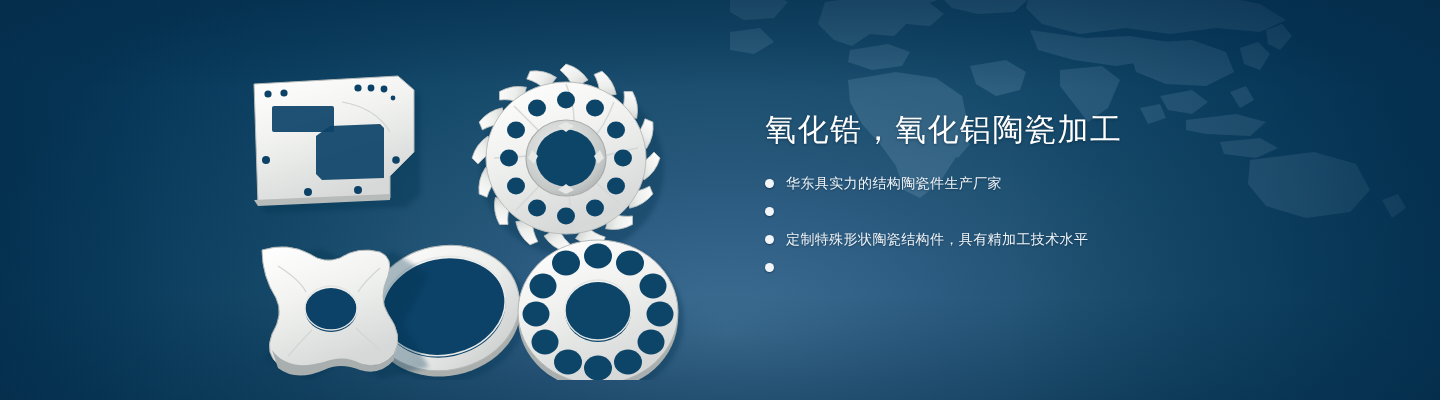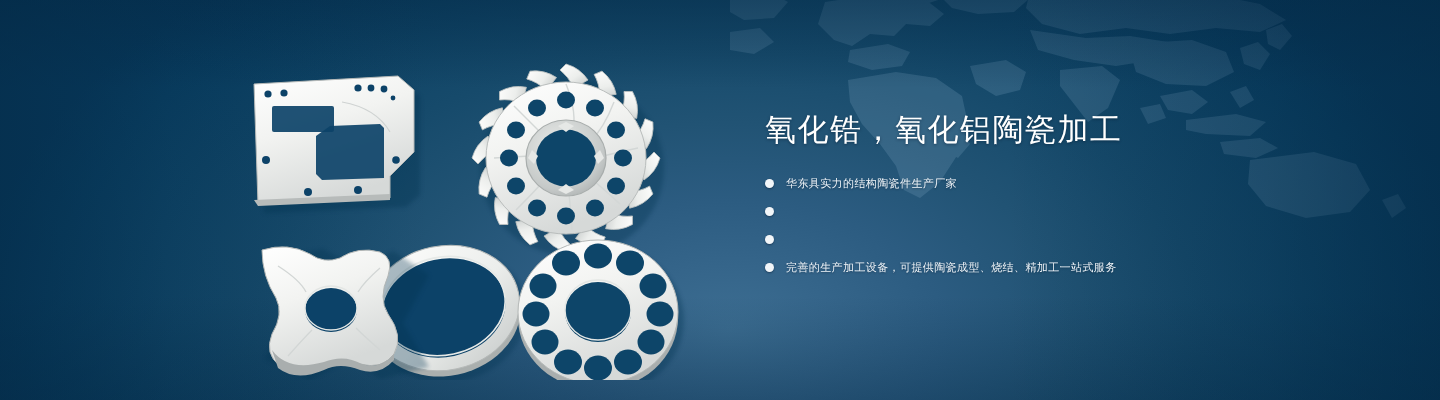--- a/index.html
+++ b/index.html
@@ -87,21 +87,21 @@
   .bullet-dot {
     flex:0 0 auto;
     width:9px; height:9px;
     border-radius:50%;
     background:#f2f6f9;
     margin-right:12px;
     box-shadow:0 1px 2px rgba(0,15,35,.4);
   }
   .bullet-text {
     color:#f0f5f9;
-    font-size:11px;
+    font-size:14px;
     line-height:22px;
     letter-spacing:.4px;
     white-space:nowrap;
     text-shadow:0 1px 2px rgba(0,20,40,.4);
   }
 </style>
 </head>
 <body>
 
 <div class="banner">
@@ -377,21 +377,21 @@
     <ul class="bullets">
       <li class="bullet">
         <span class="bullet-dot"></span>
         <span class="bullet-text">华东具实力的结构陶瓷件生产厂家</span>
       </li>
       <li class="bullet">
         <span class="bullet-dot"></span>
       </li>
       <li class="bullet">
         <span class="bullet-dot"></span>
+        <span class="bullet-text">定制特殊形状陶瓷结构件，具有精加工技术水平</span>
       </li>
       <li class="bullet">
         <span class="bullet-dot"></span>
-        <span class="bullet-text">完善的生产加工设备，可提供陶瓷成型、烧结、精加工一站式服务</span>
       </li>
     </ul>
   </div>
 
 </div>
 
 </body></html>

